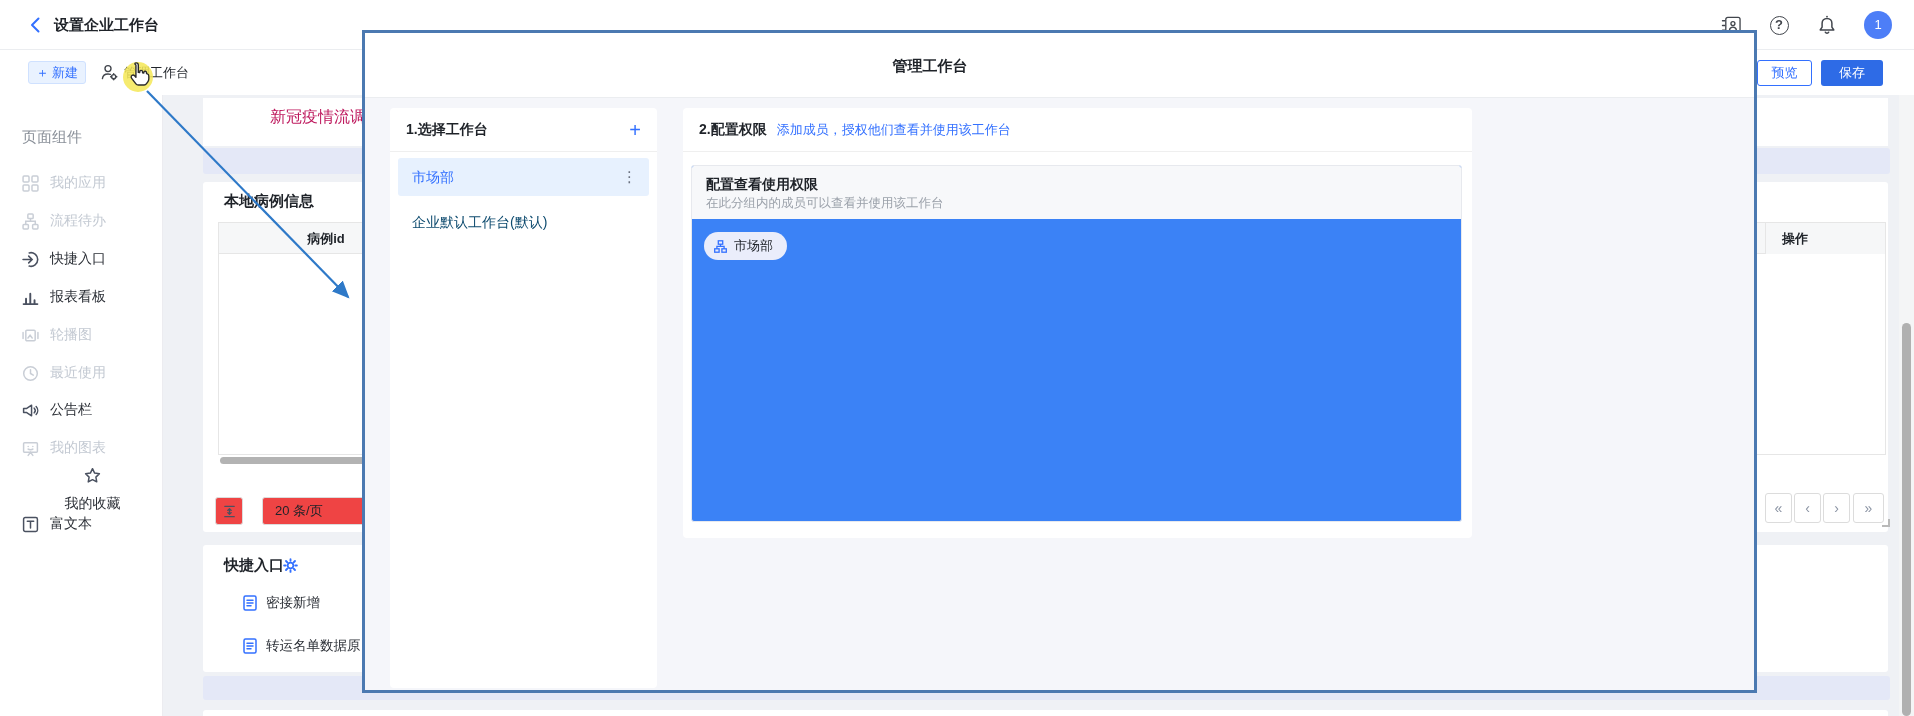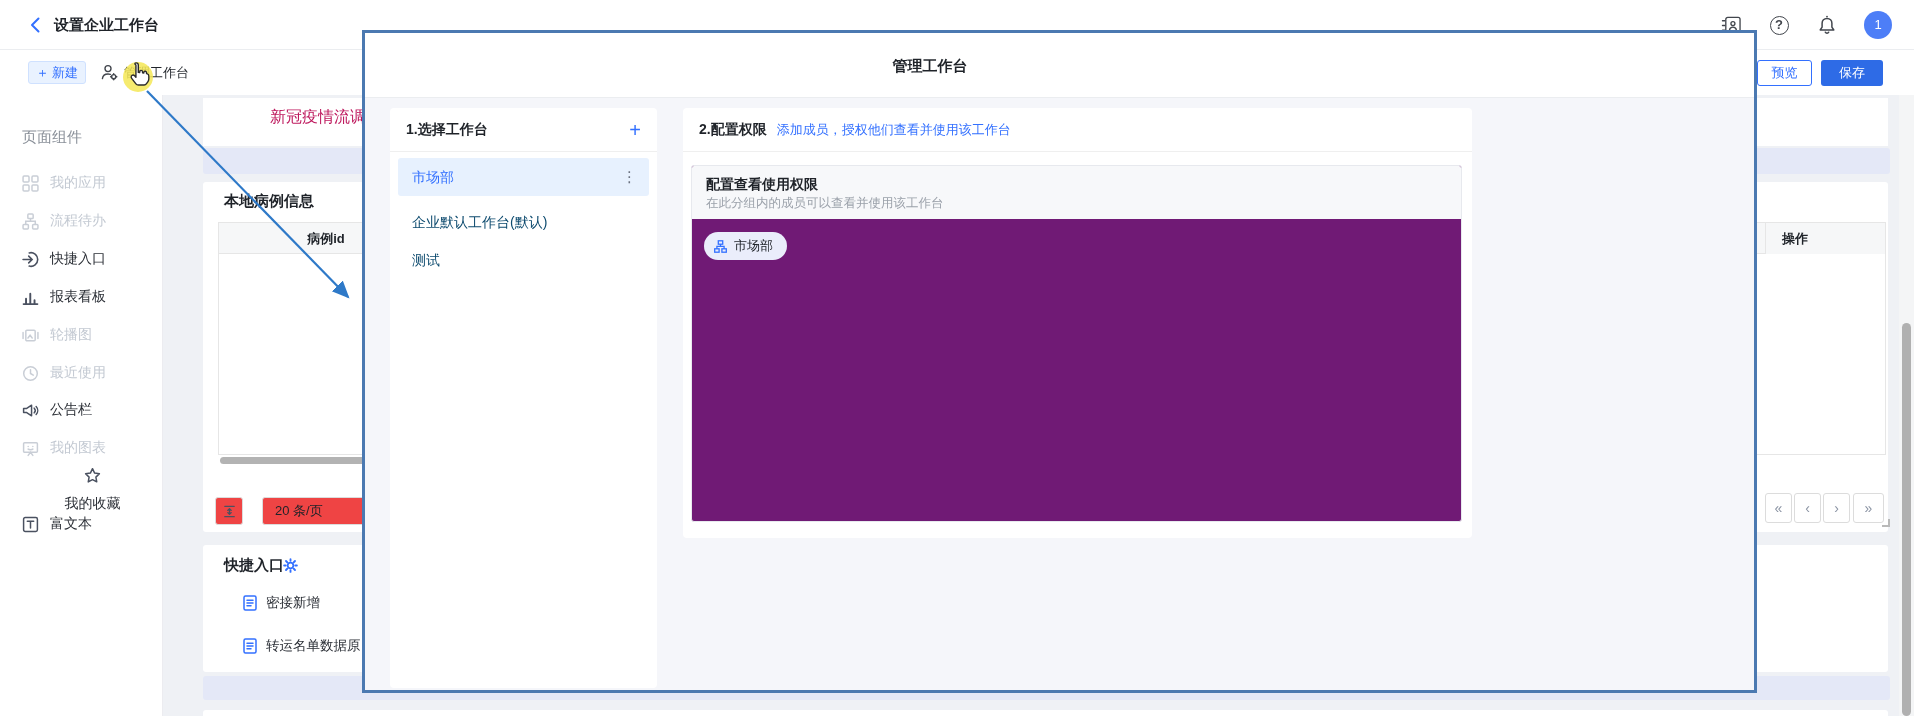--- a/index.html
+++ b/index.html
@@ -66,21 +66,21 @@
   .panel { position:absolute; background:#fff; border-radius:4px; }
   .lpanel { left:25px; top:75px; width:267px; height:580px; }
   .rpanel { left:318px; top:75px; width:789px; height:430px; }
   .p-head { position:absolute; left:0; top:0; width:100%; height:44px; border-bottom:1px solid #efefef; display:flex; align-items:center; padding:0 16px; }
   .p-head .ttl { font-size:14px; font-weight:bold; color:#1f2329; }
   .p-head .plus { margin-left:auto; color:#3370ff; font-size:20px; line-height:20px; cursor:pointer; }
   .ws-item { position:absolute; left:8px; width:251px; height:36px; line-height:36px; padding-left:14px; font-size:14px; color:#0c4a6e; border-radius:3px; cursor:pointer; }
   .ws-item.sel { top:50px; height:38px; line-height:38px; background:#e7f1fe; color:#3370ff; }
   .ws-item .dots { position:absolute; right:12px; top:0; color:#6b7280; font-size:15px; cursor:pointer; }
   .r-sub { margin-left:10px; font-size:13px; color:#3370ff; }
-  .perm-box { position:absolute; left:8px; top:57px; width:771px; height:357px; border:1px solid #e7e9ee; border-radius:3px; background:#701a75; overflow:hidden; }
+  .perm-box { position:absolute; left:8px; top:57px; width:771px; height:357px; border:1px solid #e7e9ee; border-radius:3px; background:#3b82f6; overflow:hidden; }
   .pb-head { position:absolute; left:0; top:0; width:100%; height:53px; background:#f7f8fa; padding:8px 14px; }
   .pb-title { font-size:14px; font-weight:bold; color:#1f2329; line-height:20px; }
   .pb-desc { font-size:12.5px; color:#9ba1aa; line-height:18px; }
   .tag { position:absolute; left:12px; top:66px; display:inline-flex; align-items:center; gap:7px; background:#eaedfb; border-radius:14px; padding:5px 14px 5px 10px; font-size:13px; color:#1f2329; cursor:pointer; }
 
   
   .annot { position:absolute; left:0; top:0; z-index:50; pointer-events:none; }
   svg { display:block; }
 </style>
 </head>
@@ -308,23 +308,20 @@
       <div class="p-head">
         <span class="ttl">1.选择工作台</span>
         <span class="plus">+</span>
       </div>
       <div class="ws-item sel">
         <span>市场部</span>
         <span class="dots">⋮</span>
       </div>
       <div class="ws-item" style="top:96px;">
         <span>企业默认工作台(默认)</span>
-      </div>
-      <div class="ws-item" style="top:134px;">
-        <span>测试</span>
       </div>
     </div>
 
     <div class="panel rpanel">
       <div class="p-head">
         <span class="ttl">2.配置权限</span>
         <span class="r-sub">添加成员，授权他们查看并使用该工作台</span>
       </div>
       <div class="perm-box">
         <div class="pb-head">

